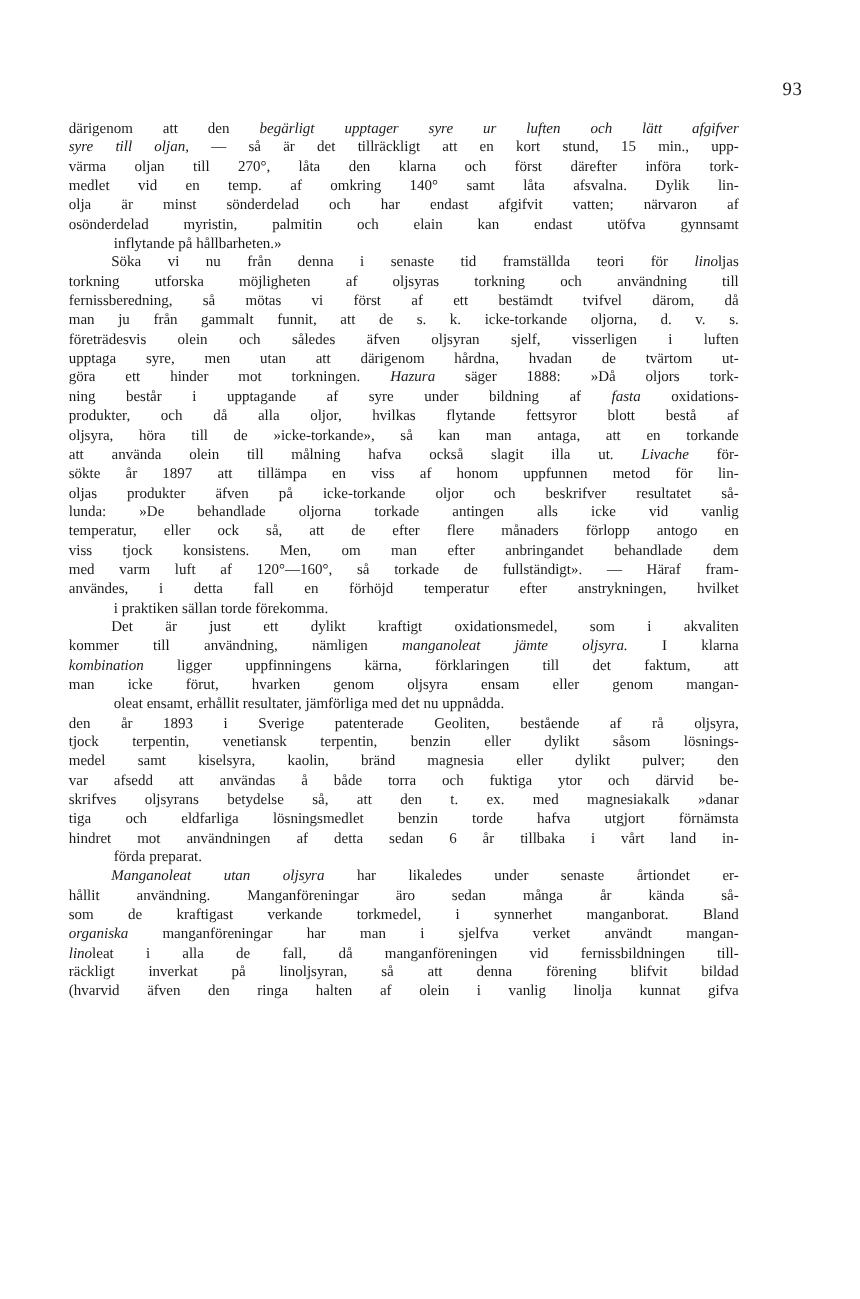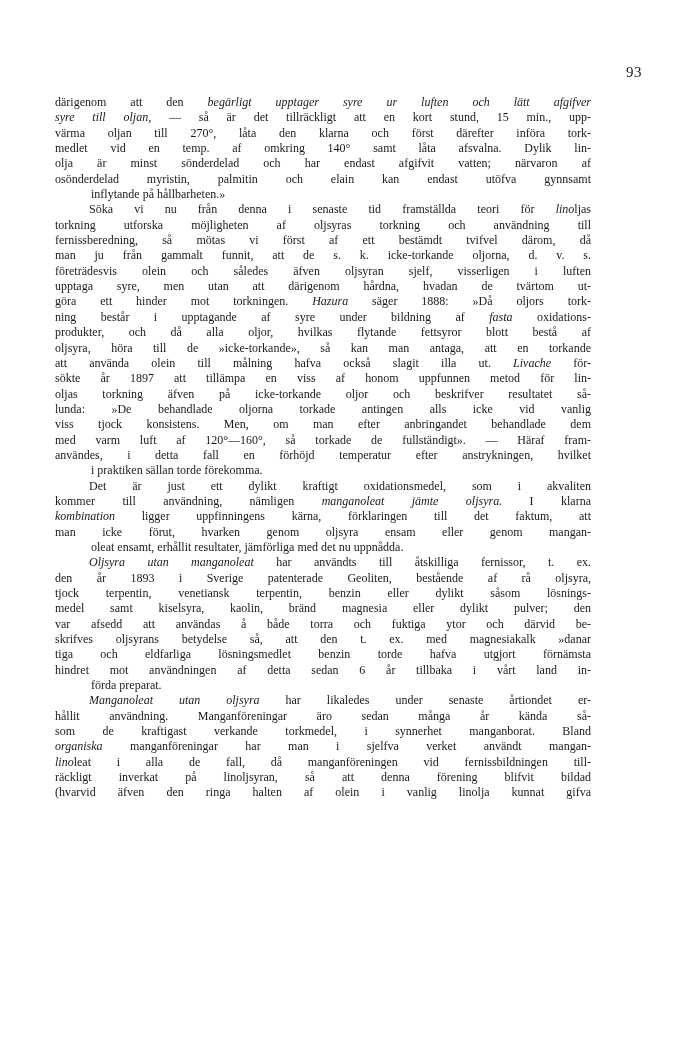--- a/index.html
+++ b/index.html
@@ -75,36 +75,36 @@
         <span class="line"><span class="seg">fernissberedning, så mötas vi först af ett bestämdt tvifvel därom, då</span></span>
         <span class="line"><span class="seg">man ju från gammalt funnit, att de s. k. icke-torkande oljorna, d. v. s.</span></span>
         <span class="line"><span class="seg">företrädesvis olein och således äfven oljsyran sjelf, visserligen i luften</span></span>
         <span class="line"><span class="seg">upptaga syre, men utan att därigenom hårdna, hvadan de tvärtom ut-</span></span>
         <span class="line"><span class="seg">göra ett hinder mot torkningen. </span><i class="seg">Hazura</i><span class="seg"> säger 1888: »Då oljors tork-</span></span>
         <span class="line"><span class="seg">ning består i upptagande af syre under bildning af </span><i class="seg">fasta</i><span class="seg"> oxidations-</span></span>
         <span class="line"><span class="seg">produkter, och då alla oljor, hvilkas flytande fettsyror blott bestå af</span></span>
         <span class="line"><span class="seg">oljsyra, höra till de »icke-torkande», så kan man antaga, att en torkande</span></span>
         <span class="line"><span class="seg">att använda olein till målning hafva också slagit illa ut. </span><i class="seg">Livache</i><span class="seg"> för-</span></span>
         <span class="line"><span class="seg">sökte år 1897 att tillämpa en viss af honom uppfunnen metod för lin-</span></span>
-        <span class="line"><span class="seg">oljas torkning äfven på icke-torkande oljor och beskrifver resultatet så-</span></span>
+        <span class="line"><span class="seg">oljas produkter äfven på icke-torkande oljor och beskrifver resultatet så-</span></span>
         <span class="line"><span class="seg">lunda: »De behandlade oljorna torkade antingen alls icke vid vanlig</span></span>
+        <span class="line"><span class="seg">temperatur, eller ock så, att de efter flere månaders förlopp antogo en</span></span>
         <span class="line"><span class="seg">viss tjock konsistens. Men, om man efter anbringandet behandlade dem</span></span>
         <span class="line"><span class="seg">med varm luft af 120°—160°, så torkade de fullständigt». — Häraf fram-</span></span>
         <span class="line"><span class="seg">användes, i detta fall en förhöjd temperatur efter anstrykningen, hvilket</span></span>
         <span class="line last"><span class="seg">i praktiken sällan torde förekomma.</span></span>
       </div>
       <div>
         <span class="line indent"><span class="seg">Det är just ett dylikt kraftigt oxidationsmedel, som i akvaliten</span></span>
         <span class="line"><span class="seg">kommer till användning, nämligen </span><i class="seg">manganoleat jämte oljsyra.</i><span class="seg"> I klarna</span></span>
         <span class="line"><i class="seg">kombination</i><span class="seg"> ligger uppfinningens kärna, förklaringen till det faktum, att</span></span>
         <span class="line"><span class="seg">man icke förut, hvarken genom oljsyra ensam eller genom mangan-</span></span>
         <span class="line last"><span class="seg">oleat ensamt, erhållit resultater, jämförliga med det nu uppnådda.</span></span>
       </div>
       <div>
-        <span class="line indent"><i class="seg">Oljsyra utan manganoleat</i><span class="seg"> har användts till åtskilliga fernissor, t. ex.</span></span>
         <span class="line"><span class="seg">den år 1893 i Sverige patenterade Geoliten, bestående af rå oljsyra,</span></span>
         <span class="line"><span class="seg">tjock terpentin, venetiansk terpentin, benzin eller dylikt såsom lösnings-</span></span>
         <span class="line"><span class="seg">medel samt kiselsyra, kaolin, bränd magnesia eller dylikt pulver; den</span></span>
         <span class="line"><span class="seg">var afsedd att användas å både torra och fuktiga ytor och därvid be-</span></span>
         <span class="line"><span class="seg">skrifves oljsyrans betydelse så, att den t. ex. med magnesiakalk »danar</span></span>
         <span class="line"><span class="seg">tiga och eldfarliga lösningsmedlet benzin torde hafva utgjort förnämsta</span></span>
         <span class="line"><span class="seg">hindret mot användningen af detta sedan 6 år tillbaka i vårt land in-</span></span>
         <span class="line last"><span class="seg">förda preparat.</span></span>
       </div>
       <div>

